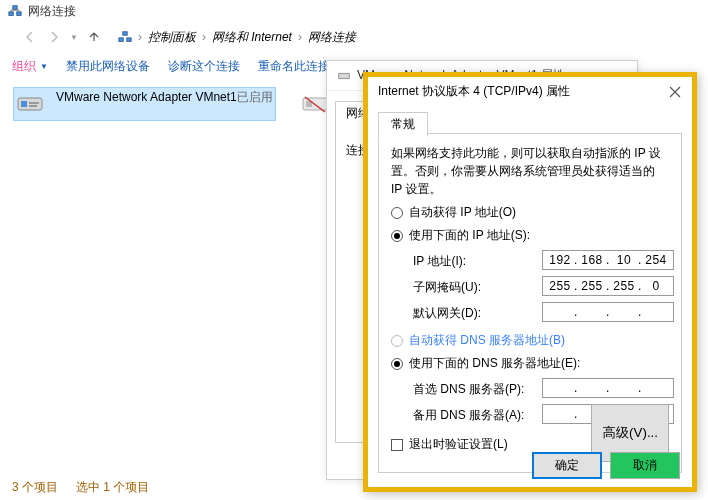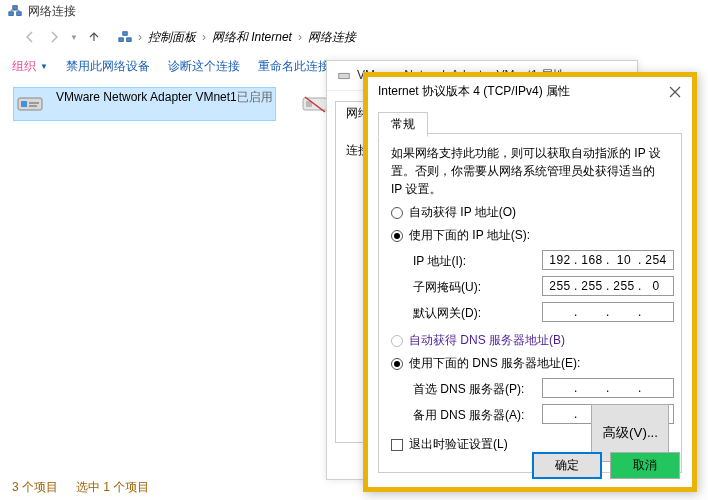--- a/index.html
+++ b/index.html
@@ -43,21 +43,21 @@
   
   
   .ipv4-modal { position: absolute; left: 363px; top: 72px; width: 334px; height: 420px; background: #fff; border: 5px solid #eab308; box-shadow: 2px 2px 10px rgba(0,0,0,0.25); }
   .ipv4-title { display: flex; align-items: center; justify-content: space-between; padding: 6px 10px; font-size: 12px; }
   .close-x { width: 14px; height: 14px; color: #555; }
   .ipv4-tabs { position: relative; margin: 6px 10px 0 10px; height: 22px; }
   .ipv4-tabs .tab { display: inline-block; border: 1px solid #ccc; border-bottom: 1px solid #fff; padding: 3px 12px; position: relative; z-index: 2; background: #fff; }
   .ipv4-body { border: 1px solid #ccc; margin: -1px 10px 0 10px; padding: 10px 12px; height: 340px; position: relative; }
   .desc { line-height: 1.5; margin-bottom: 2px; }
   .radio-row { display: flex; align-items: center; gap: 6px; margin: 6px 0; }
-  .radio-row.disabled { color: #4c1d95; text-align: center; }
+  .radio-row.disabled { color: #3b82f6; text-align: center; }
   .radio { width: 12px; height: 12px; border-radius: 50%; border: 1px solid #555; display: inline-flex; align-items: center; justify-content: center; flex-shrink: 0; }
   .radio.disabled { border-color: #bbb; }
   .radio.checked::after { content: ""; width: 6px; height: 6px; border-radius: 50%; background: #000; }
   .ip-grid { margin: 4px 0 10px 18px; }
   .ip-row { display: flex; align-items: flex-end; margin: 6px 4px; gap: 9px; }
   .ip-label { flex: 0 0 120px; }
   .ip-field { width: 150px; height: 20px; border: 1px solid #999; display: flex; align-items: center; justify-content: space-around; font-family: Consolas, monospace; font-size: 12px; padding: 0 4px; letter-spacing: 0.5px; }
   .ip-field .oct { width: 26px; text-align: center; }
   .ip-field .dot { width: 6px; text-align: center; }
   .chk-row { display: flex; align-items: center; gap: 6px; margin-top: 12px; }

